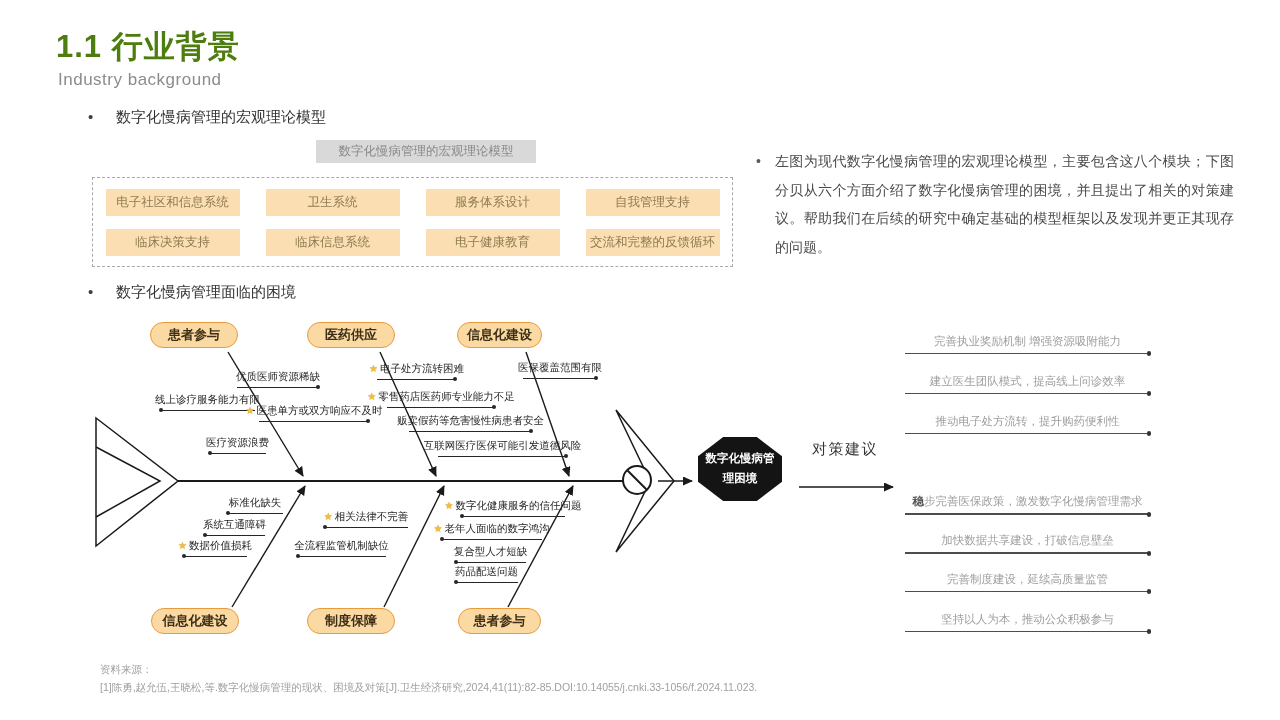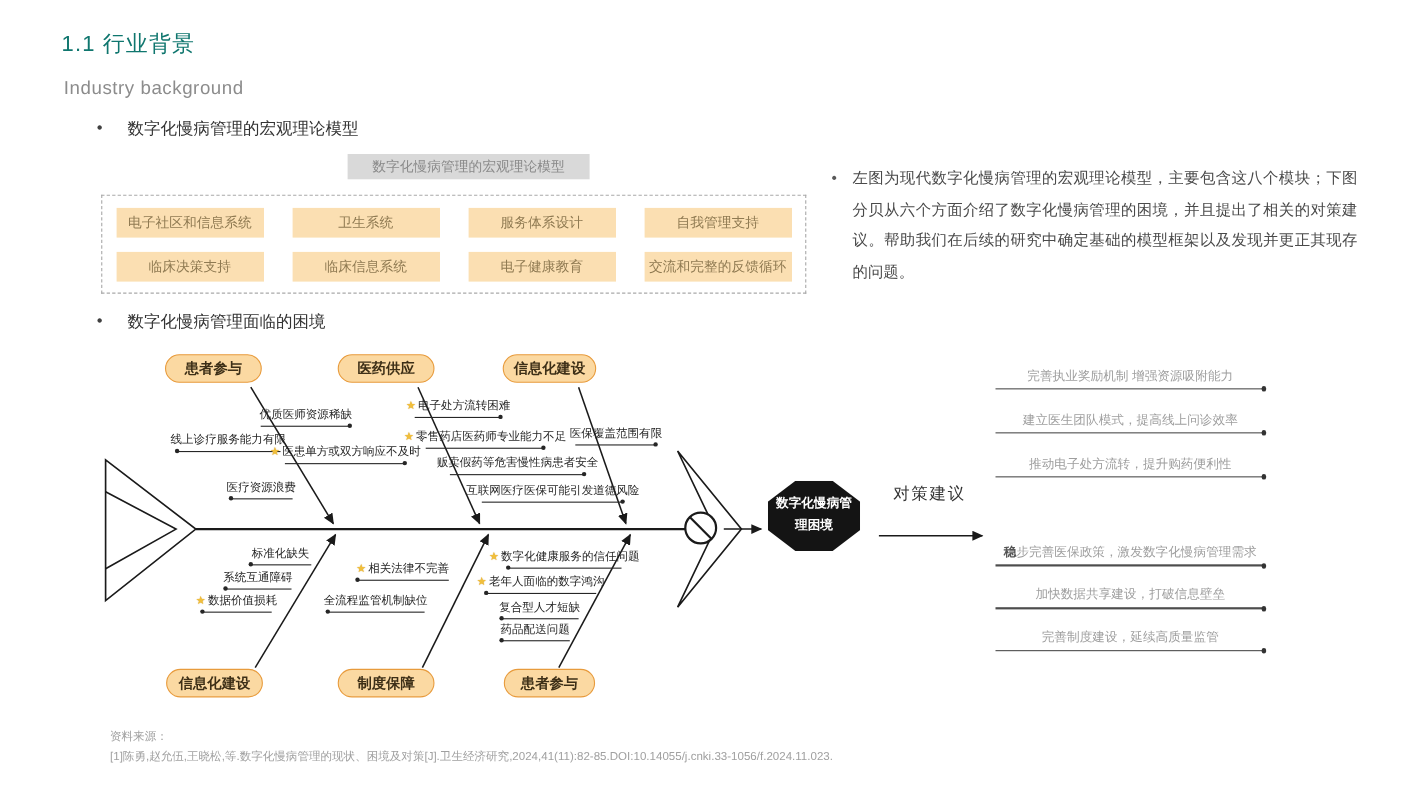--- a/index.html
+++ b/index.html
@@ -1,20 +1,20 @@
 <!DOCTYPE html>
 <html><head>
 <meta charset="utf-8">
 <style>
   html,body{margin:0;padding:0;background:#ffffff;}
   body{font-family:"Liberation Sans","DejaVu Sans",sans-serif;}
   .slide{position:relative;width:1280px;height:720px;background:#fff;overflow:hidden;}
 
   
-  .title{position:absolute;left:56px;top:26px;font-size:20px;font-weight:400;color:#0f766e;letter-spacing:1px;}
+  .title{position:absolute;left:56px;top:26px;font-size:31px;font-weight:700;color:#4d7c0f;letter-spacing:1px;}
   .subtitle{position:absolute;left:58px;top:70px;font-size:17px;font-weight:300;color:#8c8c8c;letter-spacing:.5px;}
   .bullet-row{position:absolute;display:flex;align-items:flex-start;color:#333;font-size:15px;}
   .bullet-row .bl{width:28px;text-align:left;color:#404040;}
   #bullet1{left:88px;top:108px;}
   #bullet2{left:88px;top:283px;}
 
   
   .model-title-box{position:absolute;left:316px;top:140px;width:220px;height:23px;line-height:23px;
     background:#d9d9d9;color:#8a8a8a;font-size:12.5px;text-align:center;}
   .model-frame{position:absolute;left:92px;top:177px;width:641px;height:90px;border:1.5px dashed #a9a9a9;
@@ -159,21 +159,21 @@
   </div>
   <div class="cause dot-right" style="left:409px;top:414px;width:123px;">
     <div class="cause-text"><span>贩卖假药等危害慢性病患者安全</span></div>
       <div class="cause-line"></div>
   </div>
   <div class="cause dot-right" style="left:438px;top:439px;width:129px;">
     <div class="cause-text"><span>互联网医疗医保可能引发道德风险</span></div>
       <div class="cause-line"></div>
   </div>
 
-  <div class="cause dot-right" style="left:523px;top:361px;width:74px;margin-top:26px;">
+  <div class="cause dot-right" style="left:523px;top:361px;width:74px;">
     <div class="cause-text"><span>医保覆盖范围有限</span></div>
       <div class="cause-line"></div>
   </div>
 
   <div class="cause dot-left" style="left:227px;top:496px;width:56px;">
     <div class="cause-text"><span>标准化缺失</span></div>
       <div class="cause-line"></div>
   </div>
   <div class="cause dot-left" style="left:204px;top:518px;width:61px;">
     <div class="cause-text"><span>系统互通障碍</span></div>
@@ -234,17 +234,21 @@
       <div class="sol-line"></div>
   </div>
   <div class="sol" style="top:572px;">
     <div class="sol-text"><span class="sol-prefix"></span><span>完善制度建设，延续高质量监管</span></div>
       <div class="sol-line"></div>
   </div>
   <div class="sol thick" style="top:533px;">
     <div class="sol-text"><span class="sol-prefix"></span><span>加快数据共享建设，打破信息壁垒</span></div>
       <div class="sol-line"></div>
   </div>
+  <div class="sol" style="top:612px;">
+    <div class="sol-text"><span class="sol-prefix"></span><span>坚持以人为本，推动公众积极参与</span></div>
+      <div class="sol-line"></div>
+  </div>
 
   <div class="src-label">资料来源：</div>
   <div class="citation">[1]陈勇,赵允伍,王晓松,等.数字化慢病管理的现状、困境及对策[J].卫生经济研究,2024,41(11):82-85.DOI:10.14055/j.cnki.33-1056/f.2024.11.023.</div>
 
 </div>
 
 </body></html>

